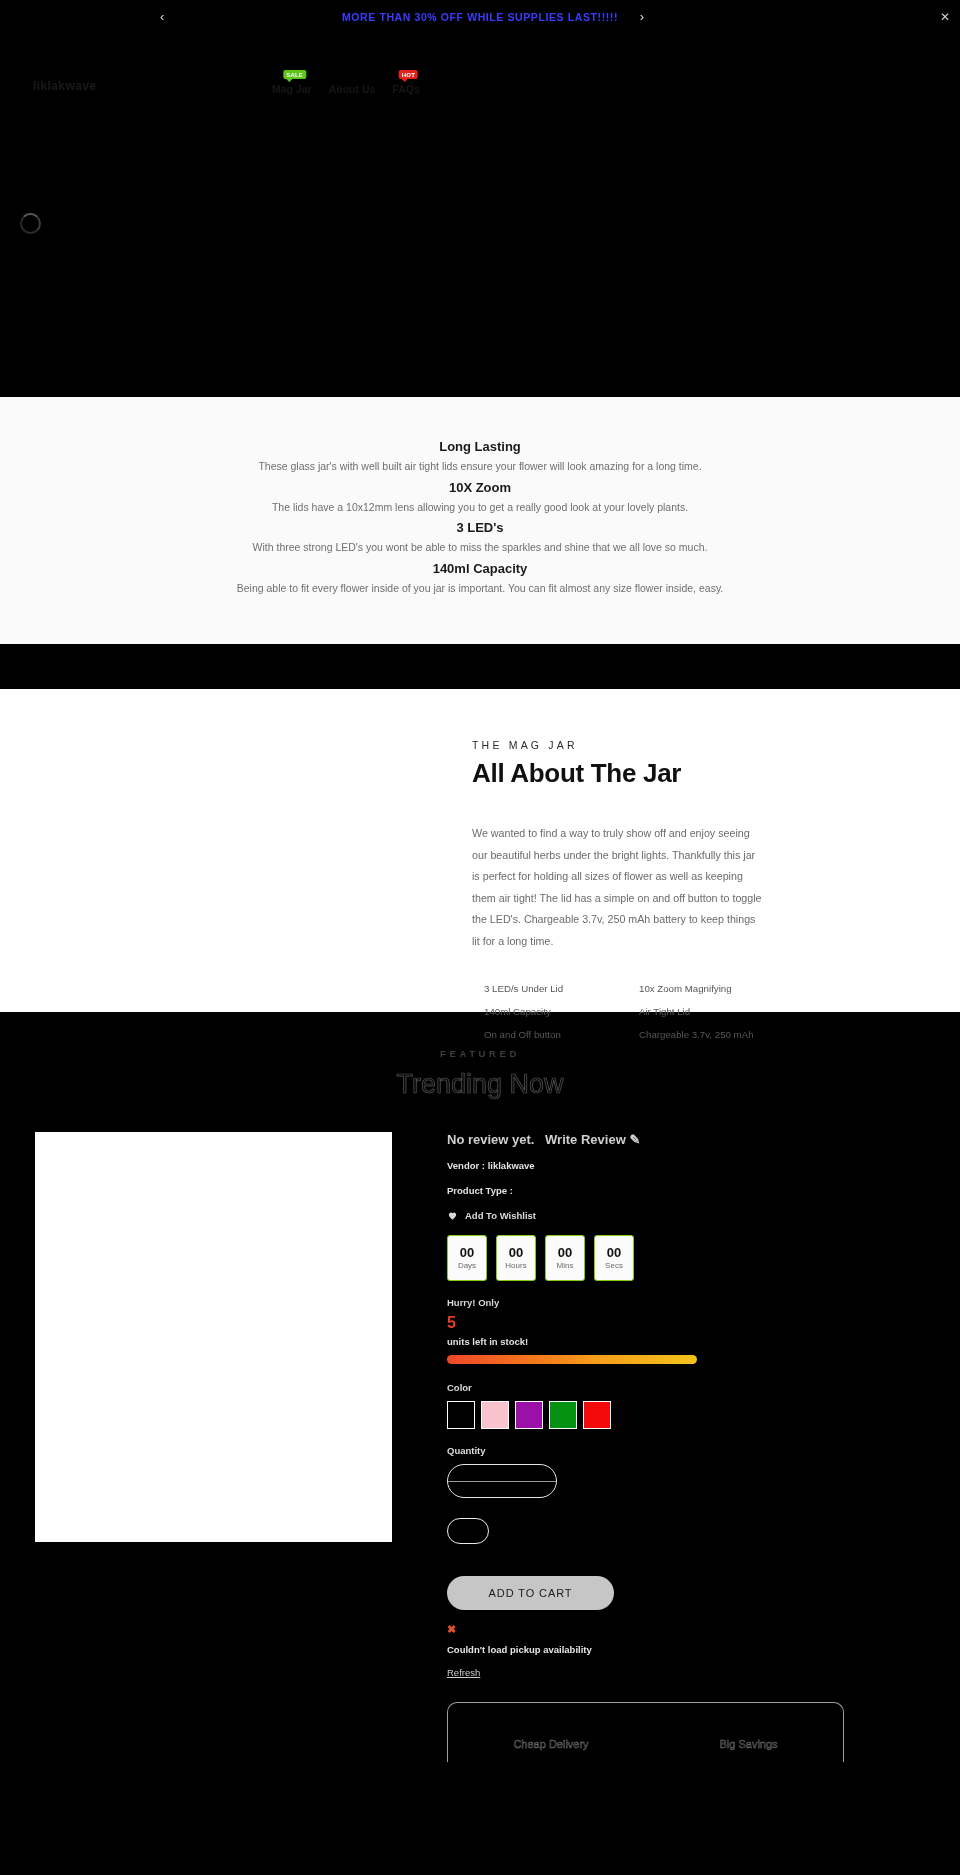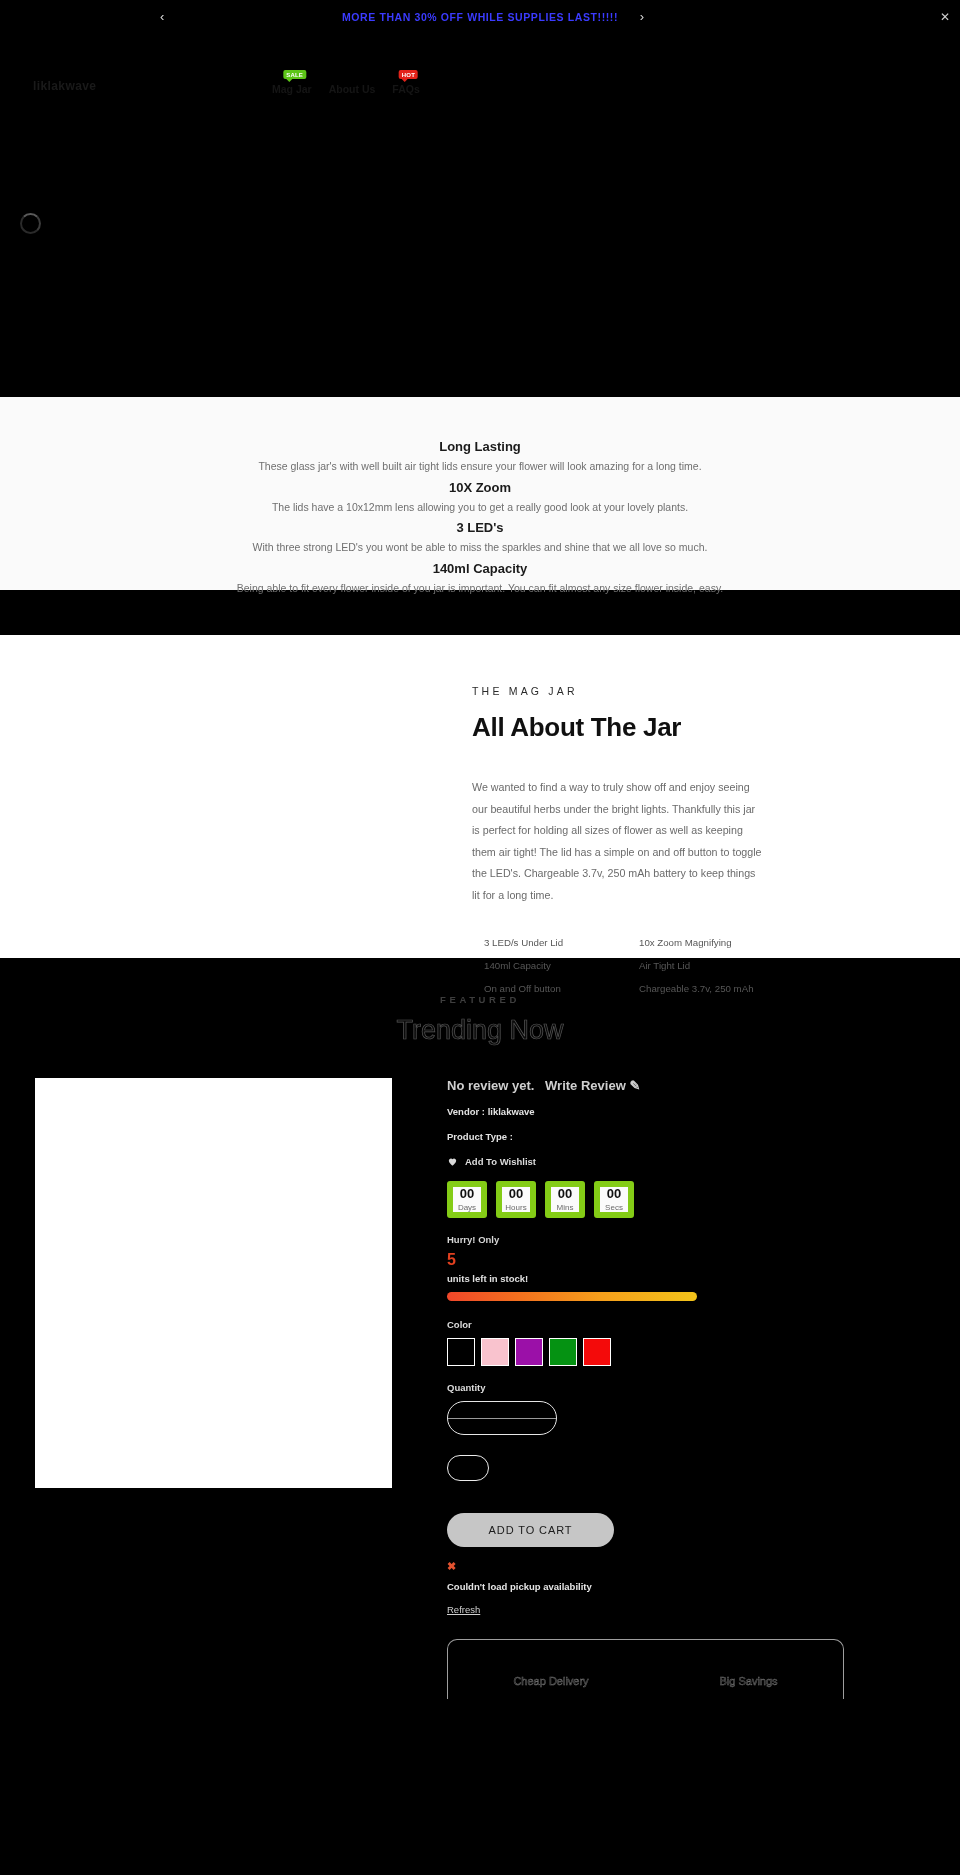--- a/index.html
+++ b/index.html
@@ -131,21 +131,21 @@
     height: 21px;
     border-radius: 50%;
     border: 2px solid #2a2a2a;
     border-top-color: #5a5a5a;
     border-right-color: #3c3c3c;
   }
 
   
   .features {
     background: #fafafa;
-    height: 193px;
+    height: 247px;
     padding-top: 40px;
     text-align: center;
   }
   .feat-title {
     font-size: 13px;
     font-weight: 700;
     color: #1b1b1b;
     line-height: 1.55;
   }
   .feat-desc {
@@ -164,21 +164,21 @@
     height: 323px;
     display: flex;
   }
   .about-media { width: 472px; background: #fff; }
   .about-body { width: 488px; padding: 50px 150px 0 0; }
   .about-eyebrow {
     font-size: 10.5px;
     letter-spacing: 3.2px;
     color: #2a2a2a;
     font-weight: 400;
-    margin-bottom: 15px;
+    margin-bottom: 7px;
   }
   .about-head {
     font-size: 26px;
     font-weight: 700;
     color: #101010;
     letter-spacing: -0.3px;
     margin-bottom: 34px;
   }
   .about-para {
     font-size: 10.7px;
@@ -272,23 +272,23 @@
     display: flex;
     align-items: flex-end;
     gap: 7px;
     cursor: pointer;
   }
   .heart { width: 11px; height: 11px; fill: #d8d8d8; }
 
   .countdown { display: flex; gap: 9px; margin-bottom: 16px; }
   .cd-box {
     width: 40px;
-    height: 37px;
+    height: 46px;
     background: #fbfbfb;
-    border: 6px solid #84cc16;
+    border: 1px solid #84cc16;
     border-radius: 3px;
     display: flex;
     flex-direction: column;
     align-items: center;
     justify-content: center;
   }
   .cd-num { font-size: 13px; font-weight: 700; color: #111; line-height: 1.1; }
   .cd-lbl { font-size: 8px; color: #6a6a6a; margin-top: 1px; }
 
   .hurry {

